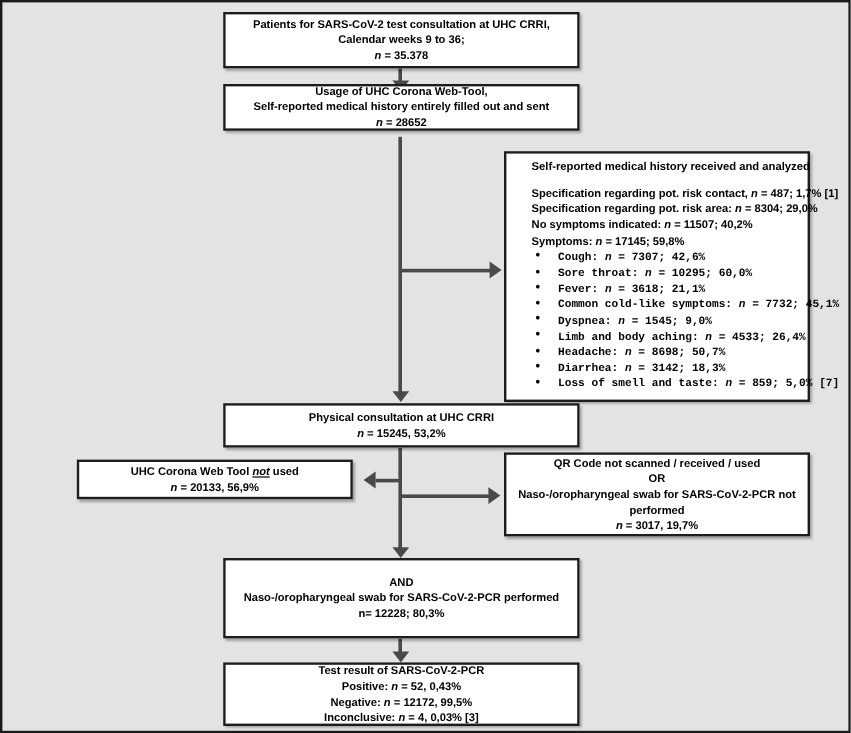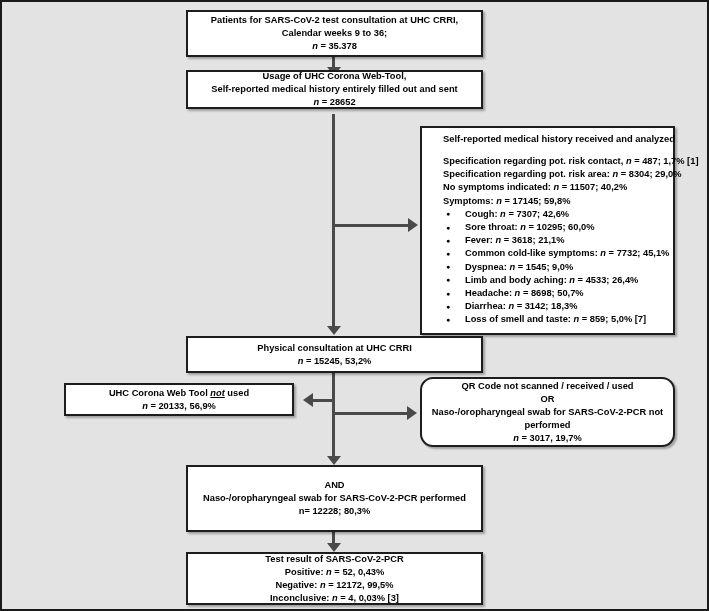--- a/index.html
+++ b/index.html
@@ -59,20 +59,21 @@
   }
   .panel .row {
     line-height: 13.2px;
     white-space: nowrap;
   }
   .panel .bullet-row {
     line-height: 13.2px;
     white-space: nowrap;
     padding-left: 22px;
     position: relative;
+    font-family: Liberation Mono, monospace;
   }
   .panel .bullet-row::before {
     content: "\25CF";
     position: absolute;
     left: 3px;
     top: -0.5px;
     font-size: 7px;
   }
 
   i.it { font-style: italic; }
@@ -171,21 +172,21 @@
   <div class="box" style="left:184px; top:334px; width:297px; height:37px;">
     <div class="line">Physical consultation at UHC CRRI</div>
     <div class="line"><i class="it">n</i><span> = 15245, 53,2%</span></div>
   </div>
 
   <div class="box" style="left:62px; top:381px; width:230px; height:33px;">
     <div class="line"><span>UHC Corona Web Tool </span><u class="un">not</u><span> used</span></div>
     <div class="line"><i class="it">n</i><span> = 20133, 56,9%</span></div>
   </div>
 
-  <div class="box" style="left:418px; top:375px; width:255px; height:70px;border-radius:13px;">
+  <div class="box" style="left:418px; top:375px; width:255px; height:70px;">
     <div class="line">QR Code not scanned / received / used</div>
     <div class="line">OR</div>
     <div class="line">Naso-/oropharyngeal swab for SARS-CoV-2-PCR not</div>
     <div class="line">performed</div>
     <div class="line"><i class="it">n</i><span> = 3017, 19,7%</span></div>
   </div>
 
   <div class="box" style="left:184px; top:463px; width:297px; height:67px;">
     <div class="line">AND</div>
     <div class="line">Naso-/oropharyngeal swab for SARS-CoV-2-PCR performed</div>

